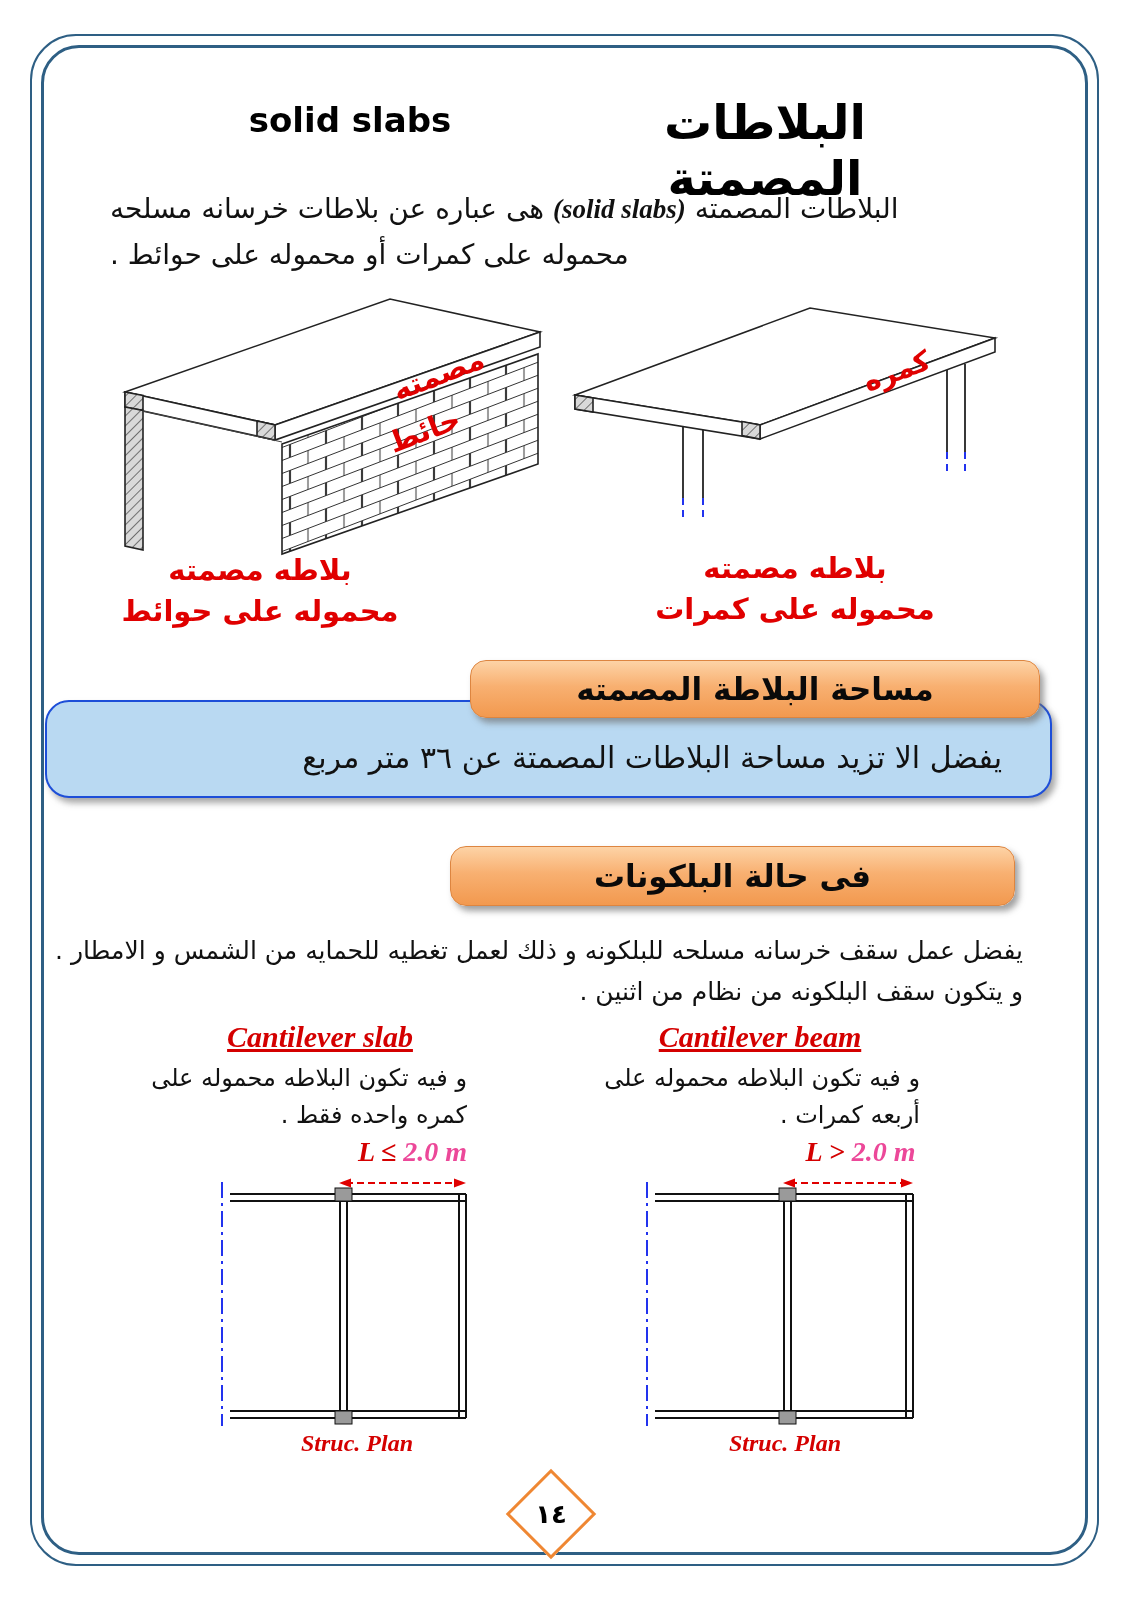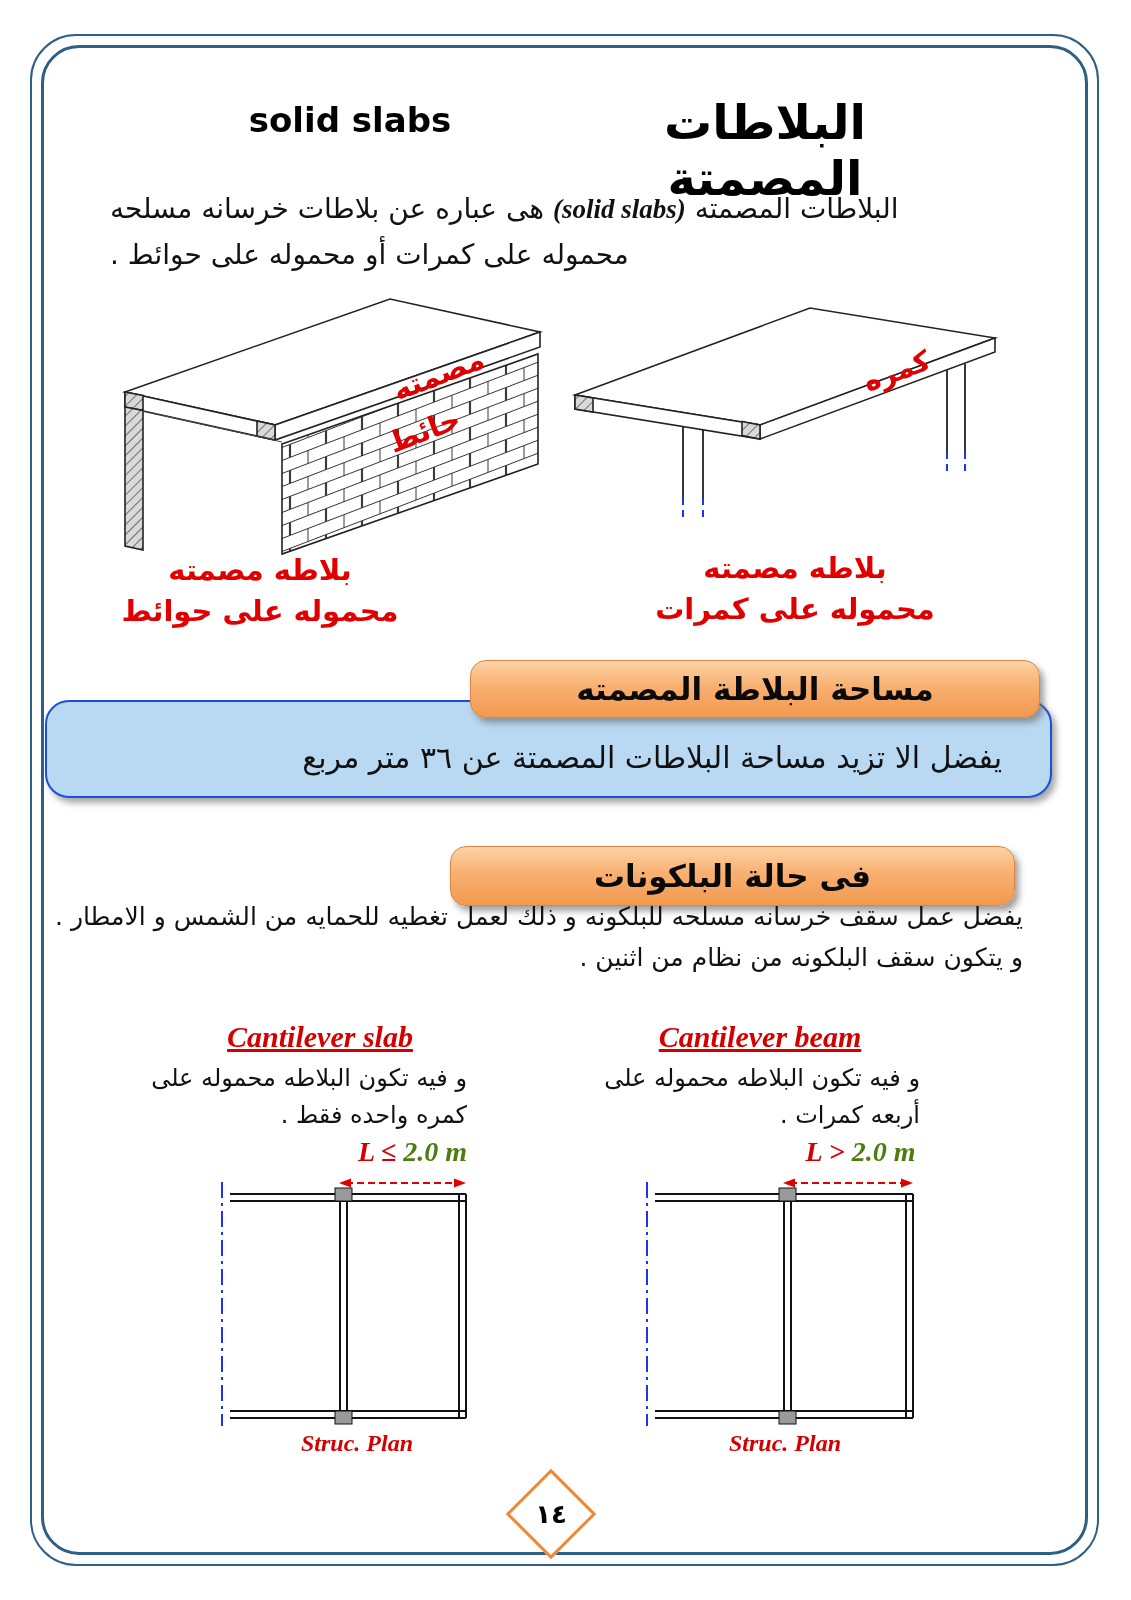--- a/index.html
+++ b/index.html
@@ -40,21 +40,21 @@
             display:flex; align-items:center; justify-content:center; }
   .banner1 { left:470px; top:660px; width:570px; height:58px; z-index:3; }
   .banner2 { left:450px; top:846px; width:565px; height:60px; }
 
   .note-blue { left:45px; top:700px; width:1007px; height:98px; z-index:2;
                background:#b9d9f2; border:2px solid #1d4ed8; border-radius:24px;
                box-shadow:4px 5px 6px rgba(110,110,110,0.6);
                direction:rtl; text-align:right; font-size:30px; color:#111;
                padding:38px 48px 0 20px; white-space:nowrap; }
 
-  .balcony-par { left:95px; top:896px; width:928px; direction:rtl; text-align:right;
+  .balcony-par { left:95px; top:930px; width:928px; direction:rtl; text-align:right;
                  font-size:25px; line-height:41px; color:#111; }
   .balcony-par .line { white-space:nowrap; }
 
   
   .cant-title { font-family:"Liberation Serif", serif; font-style:italic; font-weight:bold;
                 font-size:30px; color:#d40000; text-align:center;
                 text-decoration:underline; white-space:nowrap; }
   .cant-title-slab { left:185px; top:1020px; width:270px; }
   .cant-title-beam { left:625px; top:1020px; width:270px; }
 
@@ -62,21 +62,21 @@
                color:#111; }
   .cant-desc .line { white-space:nowrap; }
   .desc-slab { left:145px; top:1060px; width:322px; }
   .desc-beam { left:598px; top:1060px; width:322px; }
 
   .dim-label { font-family:"Liberation Serif", serif; font-style:italic; font-weight:bold;
                font-size:28px; text-align:center; white-space:nowrap; }
   .dim-slab { left:330px; top:1136px; width:165px; }
   .dim-beam { left:778px; top:1136px; width:165px; }
   .dim-sym { color:#d40000; }
-  .dim-val { color:#4d7c0f; }
+  .dim-val { color:#ec4899; }
 
   .plan-caption { font-family:"Liberation Serif", serif; font-style:italic; font-weight:bold;
                   font-size:24px; color:#d40000; text-align:center; white-space:nowrap; }
   .plan-cap-slab { left:257px; top:1430px; width:200px; }
   .plan-cap-beam { left:685px; top:1430px; width:200px; }
 
   .fig1 { left:110px; top:292px; }
   .fig2 { left:565px; top:300px; }
   .plan1 { left:208px; top:1176px; }
   .plan2 { left:635px; top:1176px; }

